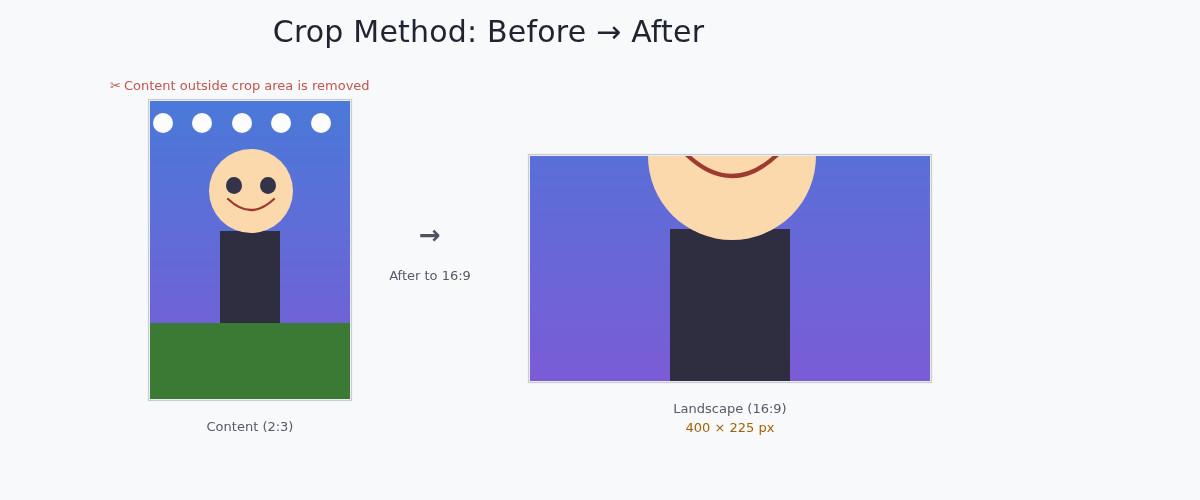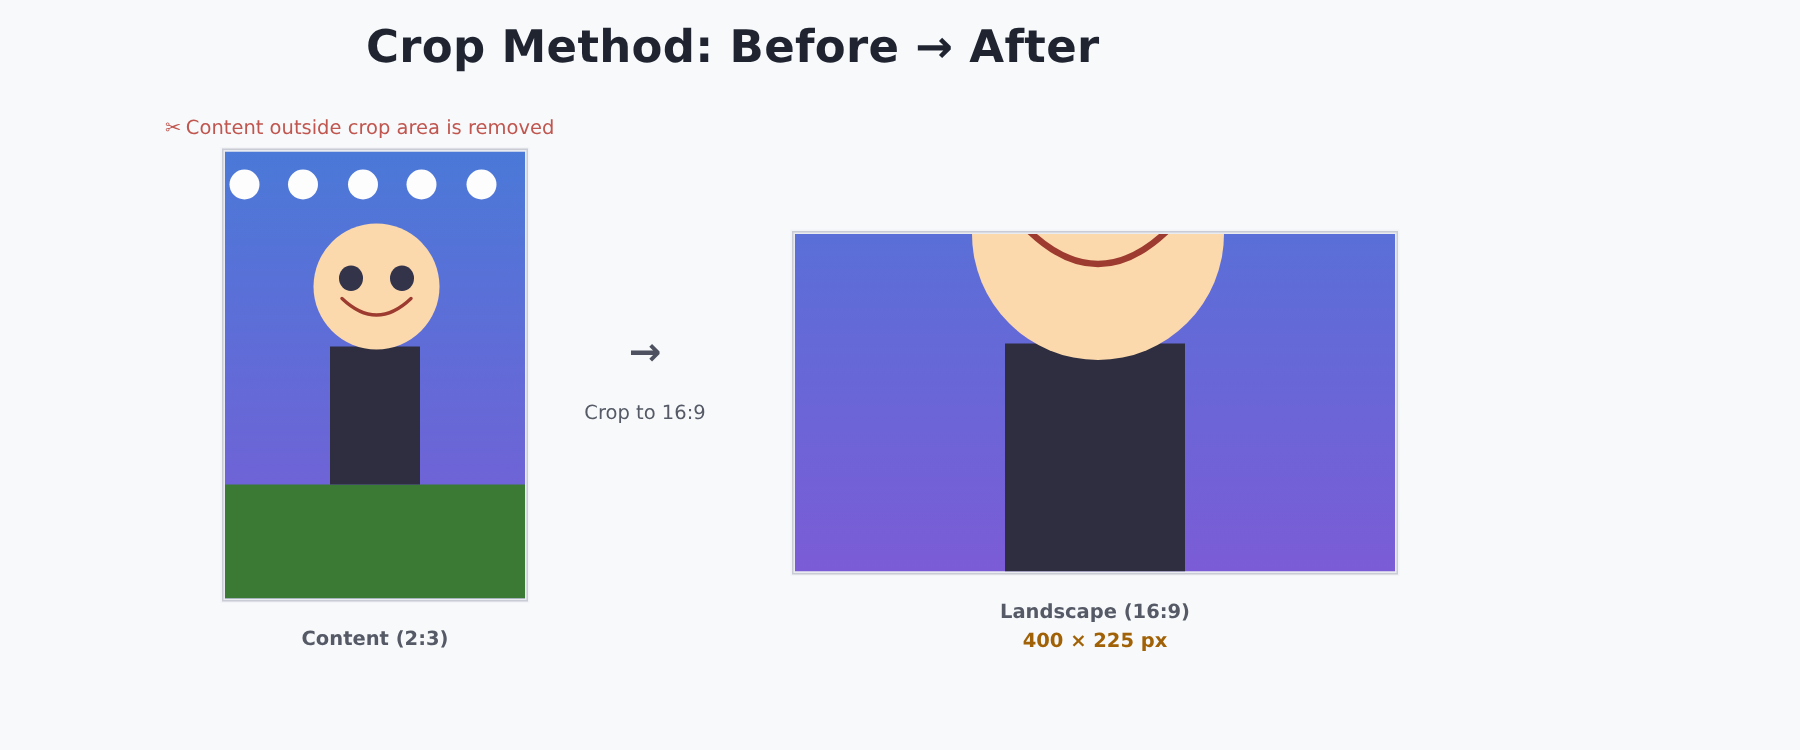--- a/index.html
+++ b/index.html
@@ -16,21 +16,21 @@
   }
 
   
   .page-title {
     position: absolute;
     top: 14px;
     left: 0;
     width: 977px;
     text-align: center;
     font-size: 30px;
-    font-weight: bold;
+    font-weight: normal;
     color: #1f2430;
     letter-spacing: 0.2px;
     font-family: "DejaVu Sans", sans-serif;
   }
 
   
   .annotation {
     position: absolute;
     left: 110px;
     top: 78px;
@@ -107,21 +107,20 @@
   .torso {
     position: absolute;
     background: #2e2e40;
   }
 
   
   .caption {
     position: absolute;
     width: 100%;
     text-align: center;
-    font-weight: bold;
   }
   .caption .cap-title {
     font-size: 13px;
     color: #555a66;
     line-height: 19px;
   }
   .caption .cap-sub {
     font-size: 13px;
     color: #a16207;
     line-height: 19px;
@@ -179,21 +178,21 @@
       </svg>
     </div>
   </div>
   <div class="caption" style="top:318px;">
     <div class="cap-title">Content (2:3)</div>
   </div>
 </div>
 
 <div class="arrow-block">
   <div class="arrow-glyph">→</div>
-  <div class="arrow-label">Crop to 16:9</div>
+  <div class="arrow-label">After to 16:9</div>
 </div>
 
 <div class="panel" id="panel-after" style="left:528px; top:154px;">
   <div class="frame">
     <div class="canvas">
       <div class="sky sky-crop"></div>
 
       <div class="torso" style="left:140px; top:73px; width:120px; height:152px;"></div>
 
       <div class="face" style="left:118px; top:-84px; width:168px; height:168px;"></div>

